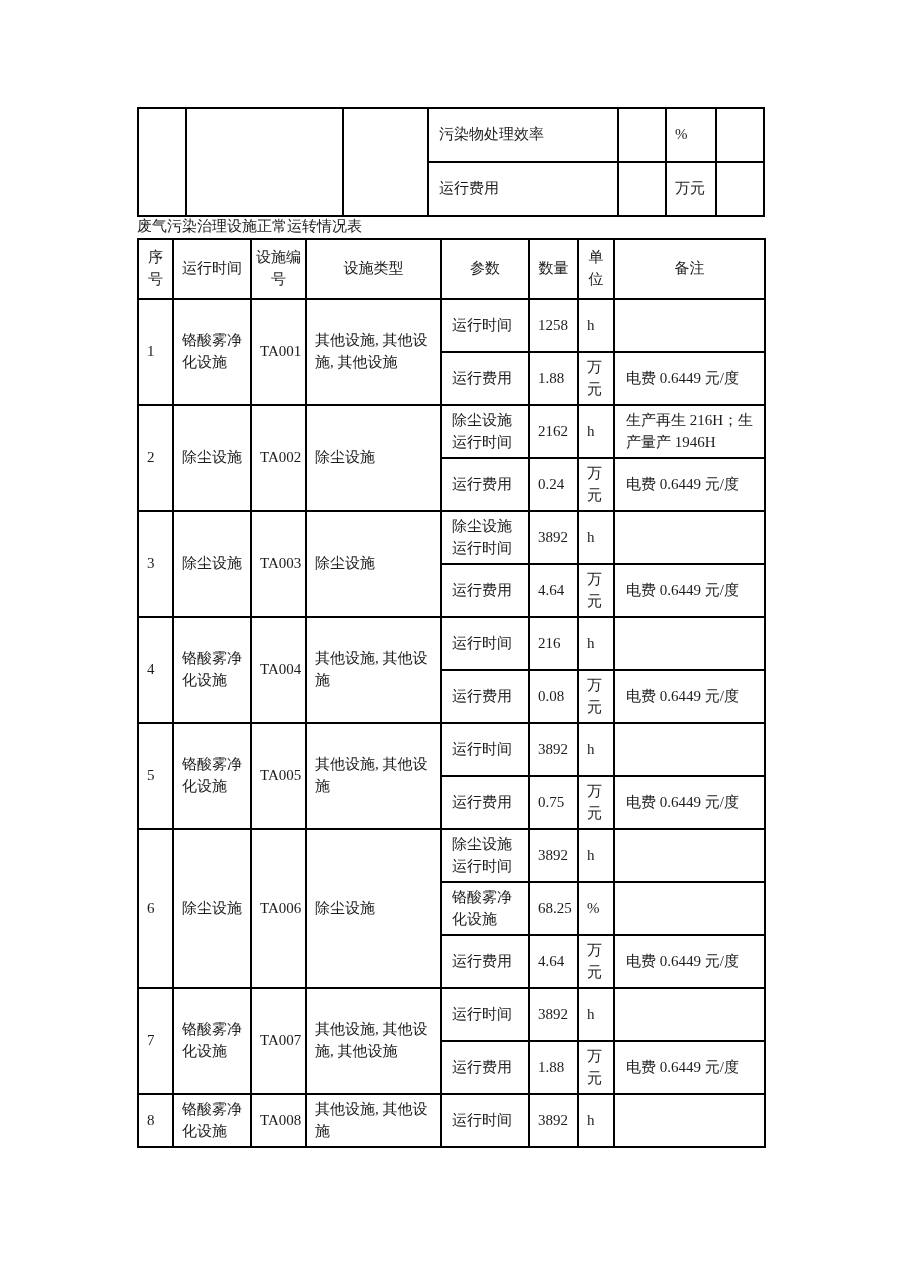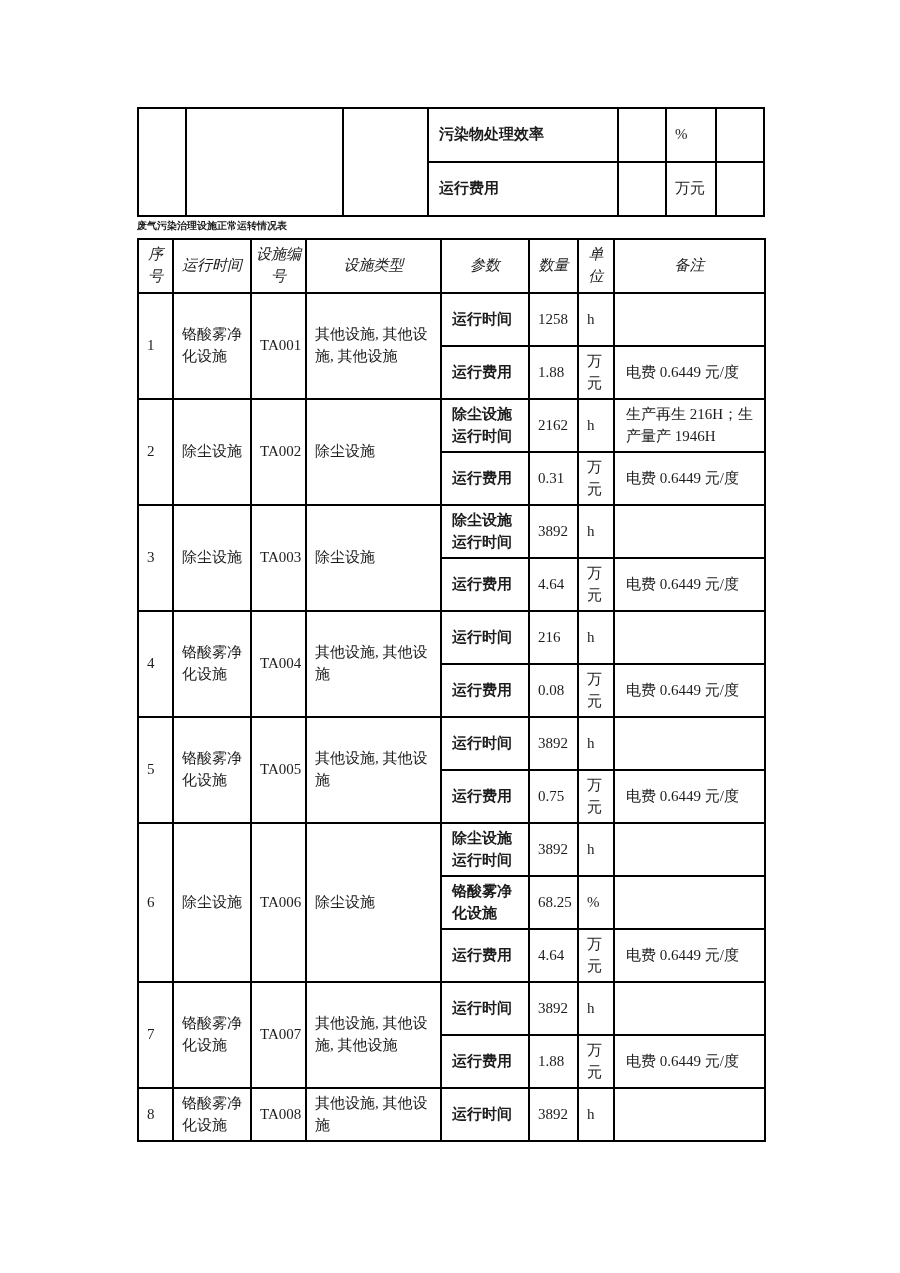--- a/index.html
+++ b/index.html
@@ -13,25 +13,25 @@
   td, th {
     border:2px solid #000000;
     font-size:15px; font-weight:normal;
     vertical-align:middle; overflow:hidden;
     line-height:1.45; word-break:normal;
   }
   th { text-align:center; padding:2px 3px; }
   td { text-align:left; padding:3px 8px; }
   #top-table      { left:137px; top:107px; width:626px; }
   #top-table tr   { height:54px; }
-  #section-title  { left:137px; top:215px; font-size:10px; line-height:22px; white-space:nowrap;font-weight:bold; }
+  #section-title  { left:137px; top:215px; font-size:15px; line-height:22px; white-space:nowrap; }
   #main-table     { left:137px; top:238px; width:627px; }
-  #main-table tr.hdr { height:54px;font-style:italic; }
+  #main-table tr.hdr { height:60px; }
   #main-table tr.sub { height:53px; }
-  .c-param { padding-left:10px; padding-right:3px;font-weight:bold; }
+  .c-param { padding-left:10px; padding-right:3px; }
   .c-qty   { padding-left:8px;  padding-right:2px; }
   .c-unit  { padding-left:8px;  padding-right:7px; }
   .c-rem   { padding-left:11px; }
 </style>
 </head>
 <body>
 
 <table id="top-table" class="abs">
   <colgroup>
     <col style="width:48px">
@@ -108,21 +108,21 @@
     <td rowspan="2">除尘设施</td>
     <td rowspan="2">TA002</td>
     <td rowspan="2">除尘设施</td>
     <td class="c-param">除尘设施运行时间</td>
     <td class="c-qty">2162</td>
     <td class="c-unit">h</td>
     <td class="c-rem">生产再生 216H；生产量产 1946H</td>
   </tr>
   <tr class="sub">
     <td class="c-param">运行费用</td>
-    <td class="c-qty">0.31</td>
+    <td class="c-qty">0.24</td>
     <td class="c-unit">万元</td>
     <td class="c-rem">电费 0.6449 元/度</td>
   </tr>
 
   <tr class="sub">
     <td rowspan="2">3</td>
     <td rowspan="2">除尘设施</td>
     <td rowspan="2">TA003</td>
     <td rowspan="2">除尘设施</td>
     <td class="c-param">除尘设施运行时间</td>

